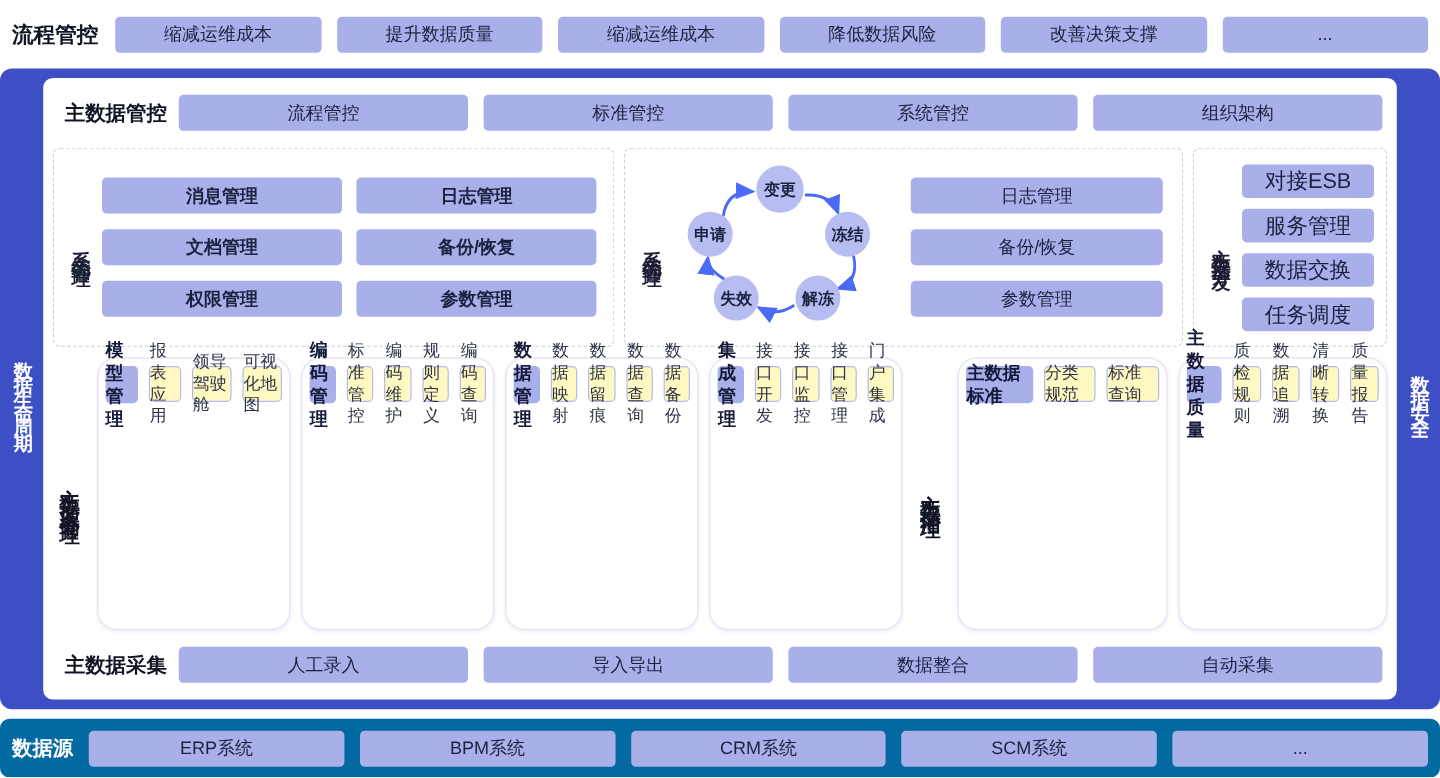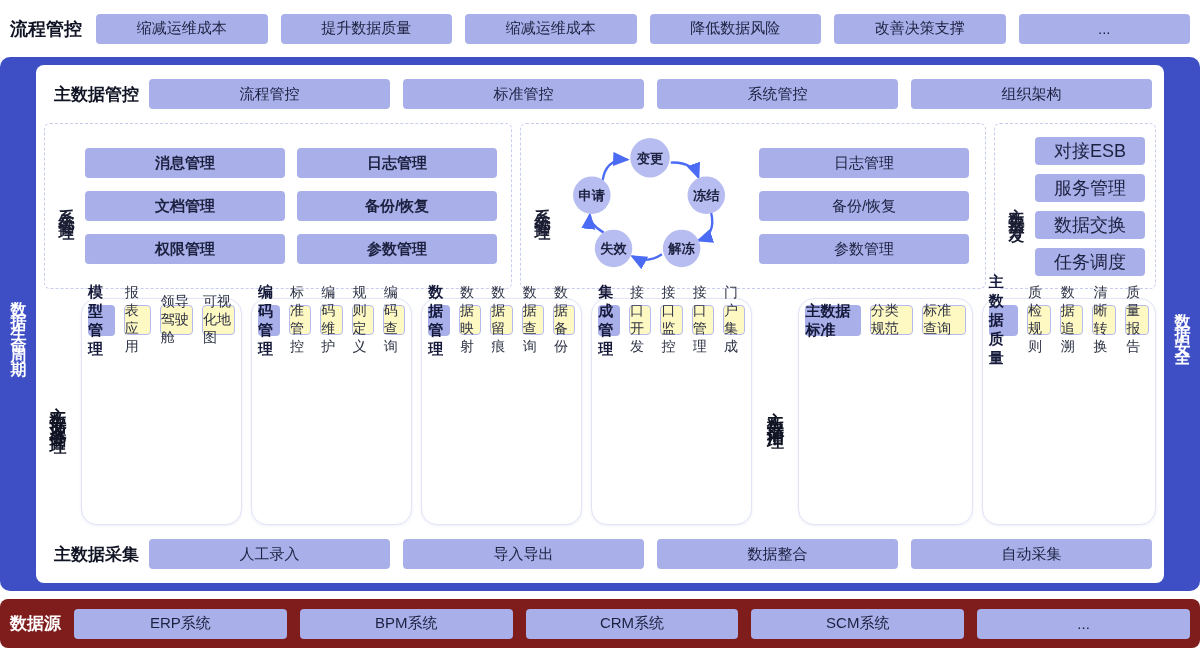--- a/index.html
+++ b/index.html
@@ -54,21 +54,21 @@
                 display:flex; align-items:center; justify-content:center; letter-spacing:5px; width:28px; flex:none; }
   .col-box { flex:1; background:#fff; border:1px solid #e1e4f4; border-radius:16px; padding:6px;
              display:flex; gap:9px; box-shadow:0 1px 3px rgba(90,100,200,0.10); }
   .col-box.wide { flex:1.09; }
   .col-head { height:31px; background:#a9afe9; border-radius:4px; display:flex; align-items:center;
               justify-content:center; font-weight:bold; font-size:15px; color:#15193a; }
   .sub { height:30px; background:#fef9c3; border:1px solid #b4baee; border-radius:4px; display:flex;
          align-items:center; justify-content:center; font-size:14px; color:#2e3244; cursor:pointer; }
 
   
-  .bottom-band { height:49px; margin-top:8px; background:#7f1d1d; border-radius:8px; display:flex;
+  .bottom-band { height:49px; margin-top:8px; background:#0369a1; border-radius:8px; display:flex;
                  align-items:center; gap:13px; padding:0 10px; }
   .bottom-label { color:#ffffff; font-size:17px; font-weight:bold; white-space:nowrap; }
 </style>
 </head>
 <body>
 
 <div class="page">
 
   <div class="top-row">
     <div class="top-label">流程管控</div>

